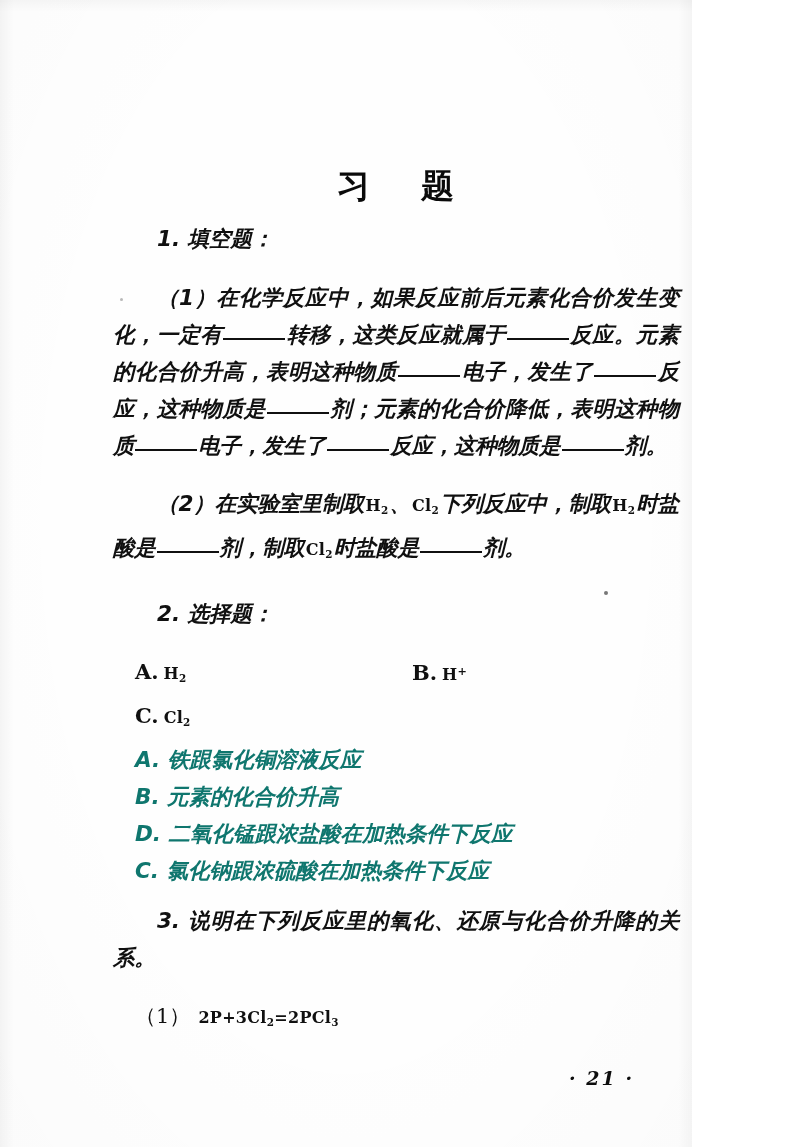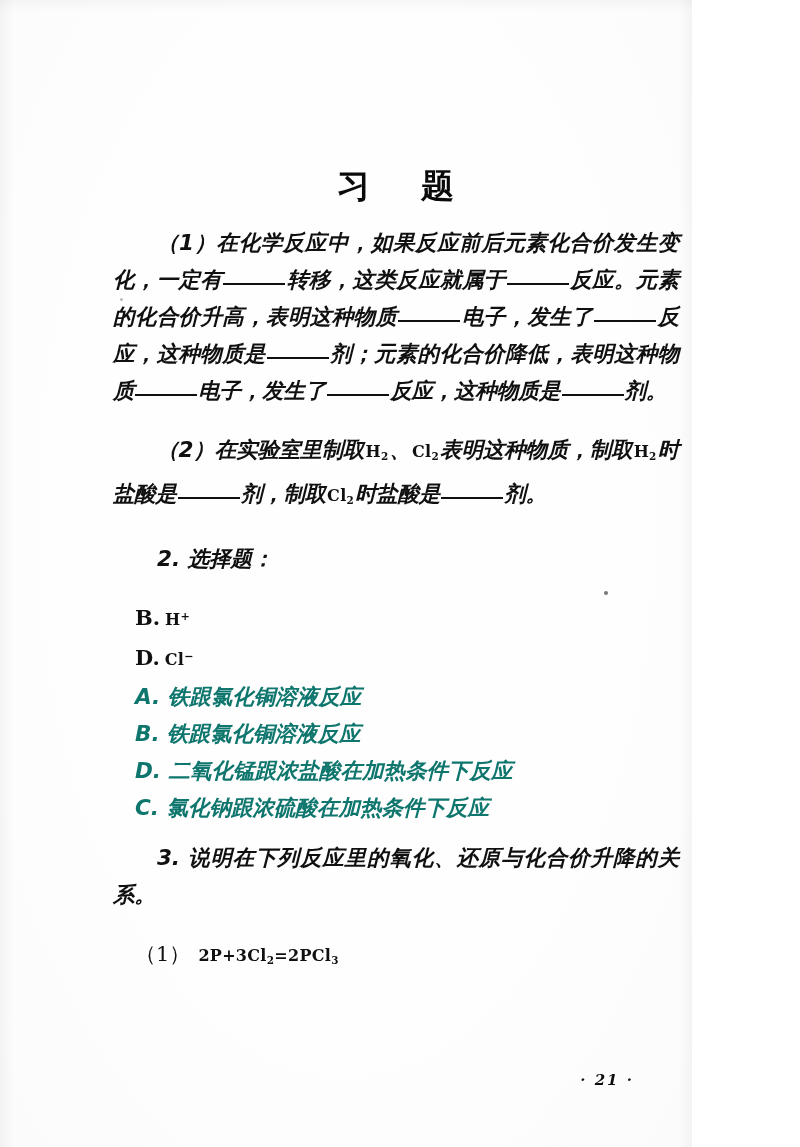--- a/index.html
+++ b/index.html
@@ -169,21 +169,21 @@
   }
 
   
   .folio {
     position: absolute;
     right: 58px;
     bottom: 58px;
     font-family: "DejaVu Serif", serif;
     font-style: italic;
     font-weight: 700;
-    font-size: 15px;
+    font-size: 19px;
     color: #0d0d0d;
     letter-spacing: 2px;
     white-space: pre;
   }
 
   
   .speck {
     position: absolute;
     left: 604px;
     top: 591px;
@@ -215,47 +215,51 @@
   <div class="edge-left"></div>
   <div class="edge-right"></div>
   <div class="edge-top"></div>
   <div class="speck"></div>
   <div class="speck2"></div>
 
   <div class="content">
 
     <h1 class="title">习    题</h1>
 
+    <p class="block indent2 gap-lg">1. 填空题：</p>
 
     <p class="block indent2 gap-sm tight">
       <span>（1）在化学反应中，如果反应前后元素化合价发生变化，一定有</span><span class="blank"></span><span>转移，这类反应就属于</span><span class="blank"></span><span>反应。元素的化合价升高，表明这种物质</span><span class="blank"></span><span>电子，发生了</span><span class="blank"></span><span>反应，这种物质是</span><span class="blank"></span><span>剂；元素的化合价降低，表明这种物质</span><span class="blank"></span><span>电子，发生了</span><span class="blank"></span><span>反应，这种物质是</span><span class="blank"></span><span>剂。</span>
     </p>
 
     <p class="block indent2 gap-md tight">
-      <span>（2）在实验室里制取</span><span class="f">H<sub>2</sub></span><span>、</span><span class="f">Cl<sub>2</sub></span><span>表明这种物质，制取</span><span class="f">H<sub>2</sub></span><span>时盐酸是</span><span class="blank"></span><span>剂，制取</span><span class="f">Cl<sub>2</sub></span><span>时盐酸是</span><span class="blank"></span><span>剂。</span>
+      <span>（2）在实验室里制取</span><span class="f">H<sub>2</sub></span><span>、</span><span class="f">Cl<sub>2</sub></span><span>下列反应中，制取</span><span class="f">H<sub>2</sub></span><span>时盐酸是</span><span class="blank"></span><span>剂，制取</span><span class="f">Cl<sub>2</sub></span><span>时盐酸是</span><span class="blank"></span><span>剂。</span>
     </p>
 
     <p class="block indent2 gap-md">2. 选择题：</p>
 
 
     <div class="opt-row">
+      <div class="opt-col-a">
+        <span class="opt-lab">A.</span><span class="f"><span>H</span><sub>2</sub></span>
+      </div>
       <div class="opt-col-b">
         <span class="opt-lab">B.</span><span class="f"><span>H</span><sup>+</sup></span>
       </div>
     </div>
 
     <div class="opt-row">
-      <div class="opt-col-b">
-        <span class="opt-lab">D.</span><span class="f"><span>Cl</span><sup>−</sup></span>
+      <div class="opt-col-a">
+        <span class="opt-lab">C.</span><span class="f"><span>Cl</span><sub>2</sub></span>
       </div>
     </div>
 
 
     <div class="opt-line">A. 铁跟氯化铜溶液反应</div>
-    <div class="opt-line">B. 铁跟氯化铜溶液反应</div>
+    <div class="opt-line">B. 元素的化合价升高</div>
     <div class="opt-line">D. 二氧化锰跟浓盐酸在加热条件下反应</div>
     <div class="opt-line">C. 氯化钠跟浓硫酸在加热条件下反应</div>
 
     <p class="block indent2 gap-md tight">3. 说明在下列反应里的氧化、还原与化合价升降的关系。</p>
 
     <div class="eq-line">
       <span class="eq-num">（1）</span><span class="f"><span>2P</span><span>+</span><span>3Cl</span><sub>2</sub><span>=</span><span>2PCl</span><sub>3</sub></span>
     </div>
 
   </div>

